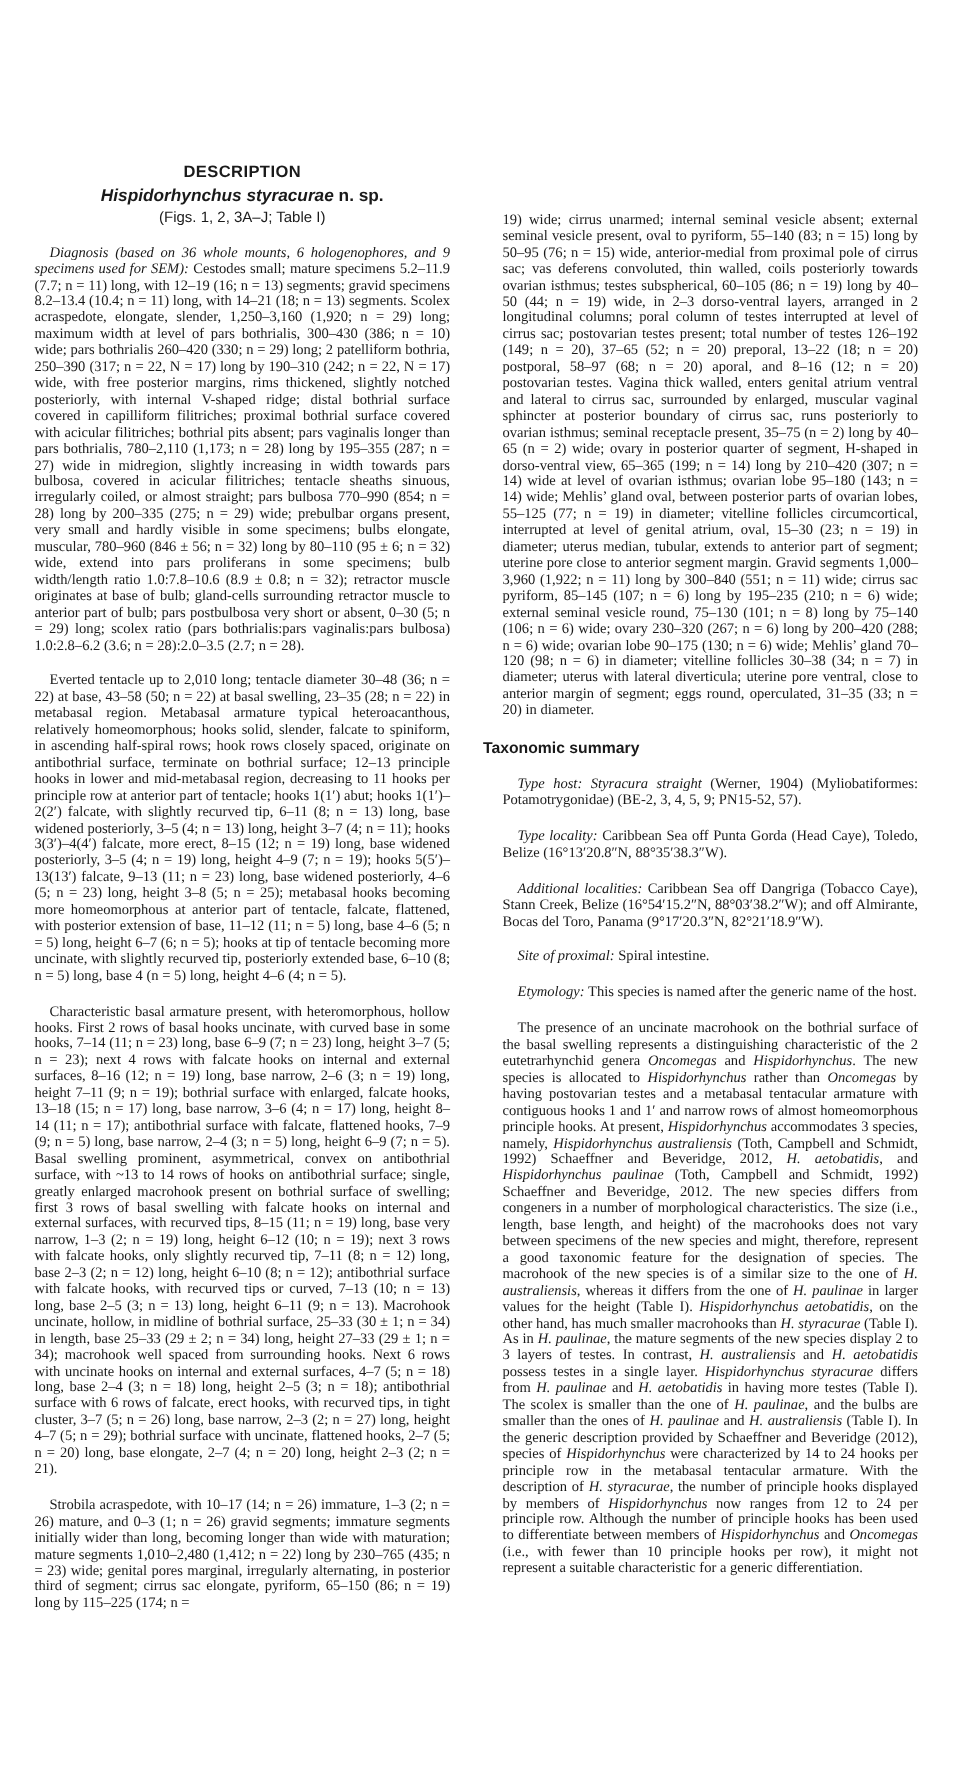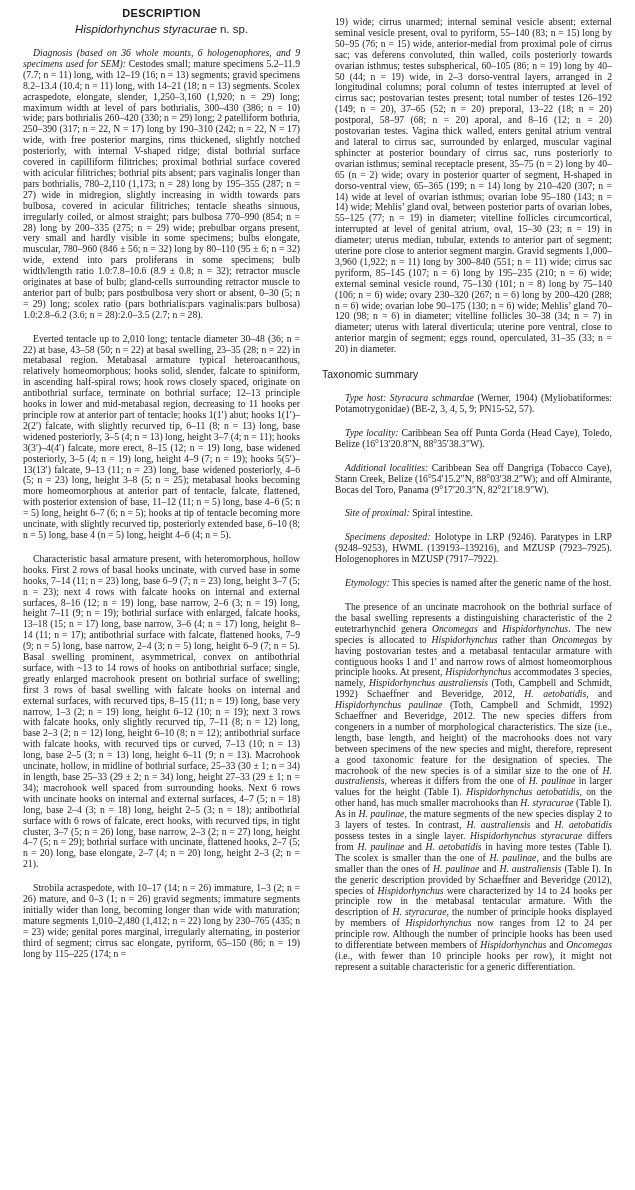--- a/index.html
+++ b/index.html
@@ -10,75 +10,76 @@
     font-family: "Liberation Serif", serif;
     overflow: hidden;
   }
   .page {
     box-sizing: border-box;
     width: 635px; height: 1190px;
     padding: 4px 10px 0 10px;
     display: flex;
     gap: 9px;
     overflow: hidden;
+    align-items: center;
   }
   .col { width: 303px; flex: 0 0 303px; }
   .section-heading {
     font-family: "Liberation Sans", sans-serif;
     font-size: 11px; font-weight: bold;
     text-align: center;
     margin: 3px 0 4px 0;
     letter-spacing: 0.3px;
   }
   .species-title {
     font-family: "Liberation Sans", sans-serif;
-    font-size: 11.5px; font-weight: normal;
+    font-size: 11.5px; font-weight: bold;
     text-align: center;
     margin: 0 0 3px 0;
   }
   .figs-line {
     font-family: "Liberation Sans", sans-serif;
     font-size: 10px;
     text-align: center;
     margin: 0 0 8px 0;
   }
   .para {
     font-size: 9.7px;
     line-height: 10.9px;
     text-align: justify;
     text-indent: 10px;
     margin: 13px;
   }
   .para.noindent { text-indent: 0; }
   .subheading {
     font-family: "Liberation Sans", sans-serif;
-    font-size: 10.5px; font-weight: normal;
+    font-size: 10.5px; font-weight: bold;
     margin: 13px 0 7px 0;
   }
 </style>
 </head>
 <body>
 
 <div class="page">
   <div class="col">
     <div class="section-heading">DESCRIPTION</div>
     <div class="species-title"><i>Hispidorhynchus styracurae</i><span> n. sp.</span></div>
+    <div class="figs-line">(Figs. 1, 2, 3A–J; Table I)</div>
     <div>
         <p class="para"><i>Diagnosis (based on 36 whole mounts, 6 hologenophores, and 9 specimens used for SEM): </i><span>Cestodes small; mature specimens 5.2–11.9 (7.7; n = 11) long, with 12–19 (16; n = 13) segments; gravid specimens 8.2–13.4 (10.4; n = 11) long, with 14–21 (18; n = 13) segments. Scolex acraspedote, elongate, slender, 1,250–3,160 (1,920; n = 29) long; maximum width at level of pars bothrialis, 300–430 (386; n = 10) wide; pars bothrialis 260–420 (330; n = 29) long; 2 patelliform bothria, 250–390 (317; n = 22, N = 17) long by 190–310 (242; n = 22, N = 17) wide, with free posterior margins, rims thickened, slightly notched posteriorly, with internal V-shaped ridge; distal bothrial surface covered in capilliform filitriches; proximal bothrial surface covered with acicular filitriches; bothrial pits absent; pars vaginalis longer than pars bothrialis, 780–2,110 (1,173; n = 28) long by 195–355 (287; n = 27) wide in midregion, slightly increasing in width towards pars bulbosa, covered in acicular filitriches; tentacle sheaths sinuous, irregularly coiled, or almost straight; pars bulbosa 770–990 (854; n = 28) long by 200–335 (275; n = 29) wide; prebulbar organs present, very small and hardly visible in some specimens; bulbs elongate, muscular, 780–960 (846 ± 56; n = 32) long by 80–110 (95 ± 6; n = 32) wide, extend into pars proliferans in some specimens; bulb width/length ratio 1.0:7.8–10.6 (8.9 ± 0.8; n = 32); retractor muscle originates at base of bulb; gland-cells surrounding retractor muscle to anterior part of bulb; pars postbulbosa very short or absent, 0–30 (5; n = 29) long; scolex ratio (pars bothrialis:pars vaginalis:pars bulbosa) 1.0:2.8–6.2 (3.6; n = 28):2.0–3.5 (2.7; n = 28).</span></p>
         <p class="para"><span>Everted tentacle up to 2,010 long; tentacle diameter 30–48 (36; n = 22) at base, 43–58 (50; n = 22) at basal swelling, 23–35 (28; n = 22) in metabasal region. Metabasal armature typical heteroacanthous, relatively homeomorphous; hooks solid, slender, falcate to spiniform, in ascending half-spiral rows; hook rows closely spaced, originate on antibothrial surface, terminate on bothrial surface; 12–13 principle hooks in lower and mid-metabasal region, decreasing to 11 hooks per principle row at anterior part of tentacle; hooks 1(1′) abut; hooks 1(1′)–2(2′) falcate, with slightly recurved tip, 6–11 (8; n = 13) long, base widened posteriorly, 3–5 (4; n = 13) long, height 3–7 (4; n = 11); hooks 3(3′)–4(4′) falcate, more erect, 8–15 (12; n = 19) long, base widened posteriorly, 3–5 (4; n = 19) long, height 4–9 (7; n = 19); hooks 5(5′)–13(13′) falcate, 9–13 (11; n = 23) long, base widened posteriorly, 4–6 (5; n = 23) long, height 3–8 (5; n = 25); metabasal hooks becoming more homeomorphous at anterior part of tentacle, falcate, flattened, with posterior extension of base, 11–12 (11; n = 5) long, base 4–6 (5; n = 5) long, height 6–7 (6; n = 5); hooks at tip of tentacle becoming more uncinate, with slightly recurved tip, posteriorly extended base, 6–10 (8; n = 5) long, base 4 (n = 5) long, height 4–6 (4; n = 5).</span></p>
         <p class="para"><span>Characteristic basal armature present, with heteromorphous, hollow hooks. First 2 rows of basal hooks uncinate, with curved base in some hooks, 7–14 (11; n = 23) long, base 6–9 (7; n = 23) long, height 3–7 (5; n = 23); next 4 rows with falcate hooks on internal and external surfaces, 8–16 (12; n = 19) long, base narrow, 2–6 (3; n = 19) long, height 7–11 (9; n = 19); bothrial surface with enlarged, falcate hooks, 13–18 (15; n = 17) long, base narrow, 3–6 (4; n = 17) long, height 8–14 (11; n = 17); antibothrial surface with falcate, flattened hooks, 7–9 (9; n = 5) long, base narrow, 2–4 (3; n = 5) long, height 6–9 (7; n = 5). Basal swelling prominent, asymmetrical, convex on antibothrial surface, with ~13 to 14 rows of hooks on antibothrial surface; single, greatly enlarged macrohook present on bothrial surface of swelling; first 3 rows of basal swelling with falcate hooks on internal and external surfaces, with recurved tips, 8–15 (11; n = 19) long, base very narrow, 1–3 (2; n = 19) long, height 6–12 (10; n = 19); next 3 rows with falcate hooks, only slightly recurved tip, 7–11 (8; n = 12) long, base 2–3 (2; n = 12) long, height 6–10 (8; n = 12); antibothrial surface with falcate hooks, with recurved tips or curved, 7–13 (10; n = 13) long, base 2–5 (3; n = 13) long, height 6–11 (9; n = 13). Macrohook uncinate, hollow, in midline of bothrial surface, 25–33 (30 ± 1; n = 34) in length, base 25–33 (29 ± 2; n = 34) long, height 27–33 (29 ± 1; n = 34); macrohook well spaced from surrounding hooks. Next 6 rows with uncinate hooks on internal and external surfaces, 4–7 (5; n = 18) long, base 2–4 (3; n = 18) long, height 2–5 (3; n = 18); antibothrial surface with 6 rows of falcate, erect hooks, with recurved tips, in tight cluster, 3–7 (5; n = 26) long, base narrow, 2–3 (2; n = 27) long, height 4–7 (5; n = 29); bothrial surface with uncinate, flattened hooks, 2–7 (5; n = 20) long, base elongate, 2–7 (4; n = 20) long, height 2–3 (2; n = 21).</span></p>
         <p class="para"><span>Strobila acraspedote, with 10–17 (14; n = 26) immature, 1–3 (2; n = 26) mature, and 0–3 (1; n = 26) gravid segments; immature segments initially wider than long, becoming longer than wide with maturation; mature segments 1,010–2,480 (1,412; n = 22) long by 230–765 (435; n = 23) wide; genital pores marginal, irregularly alternating, in posterior third of segment; cirrus sac elongate, pyriform, 65–150 (86; n = 19) long by 115–225 (174; n =</span></p>
       </div>
   </div>
   <div class="col">
     <div>
         <p class="para noindent"><span>19) wide; cirrus unarmed; internal seminal vesicle absent; external seminal vesicle present, oval to pyriform, 55–140 (83; n = 15) long by 50–95 (76; n = 15) wide, anterior-medial from proximal pole of cirrus sac; vas deferens convoluted, thin walled, coils posteriorly towards ovarian isthmus; testes subspherical, 60–105 (86; n = 19) long by 40–50 (44; n = 19) wide, in 2–3 dorso-ventral layers, arranged in 2 longitudinal columns; poral column of testes interrupted at level of cirrus sac; postovarian testes present; total number of testes 126–192 (149; n = 20), 37–65 (52; n = 20) preporal, 13–22 (18; n = 20) postporal, 58–97 (68; n = 20) aporal, and 8–16 (12; n = 20) postovarian testes. Vagina thick walled, enters genital atrium ventral and lateral to cirrus sac, surrounded by enlarged, muscular vaginal sphincter at posterior boundary of cirrus sac, runs posteriorly to ovarian isthmus; seminal receptacle present, 35–75 (n = 2) long by 40–65 (n = 2) wide; ovary in posterior quarter of segment, H-shaped in dorso-ventral view, 65–365 (199; n = 14) long by 210–420 (307; n = 14) wide at level of ovarian isthmus; ovarian lobe 95–180 (143; n = 14) wide; Mehlis’ gland oval, between posterior parts of ovarian lobes, 55–125 (77; n = 19) in diameter; vitelline follicles circumcortical, interrupted at level of genital atrium, oval, 15–30 (23; n = 19) in diameter; uterus median, tubular, extends to anterior part of segment; uterine pore close to anterior segment margin. Gravid segments 1,000–3,960 (1,922; n = 11) long by 300–840 (551; n = 11) wide; cirrus sac pyriform, 85–145 (107; n = 6) long by 195–235 (210; n = 6) wide; external seminal vesicle round, 75–130 (101; n = 8) long by 75–140 (106; n = 6) wide; ovary 230–320 (267; n = 6) long by 200–420 (288; n = 6) wide; ovarian lobe 90–175 (130; n = 6) wide; Mehlis’ gland 70–120 (98; n = 6) in diameter; vitelline follicles 30–38 (34; n = 7) in diameter; uterus with lateral diverticula; uterine pore ventral, close to anterior margin of segment; eggs round, operculated, 31–35 (33; n = 20) in diameter.</span></p>
         <div class="subheading">Taxonomic summary</div>
-        <p class="para"><i>Type host: </i><i>Styracura schmardae</i><span> (Werner, 1904) (Myliobatiformes: Potamotrygonidae) (BE-2, 3, 4, 5, 9; PN15-52, 57).</span></p>
+        <p class="para"><i>Type host: </i><i>Styracura straight</i><span> (Werner, 1904) (Myliobatiformes: Potamotrygonidae) (BE-2, 3, 4, 5, 9; PN15-52, 57).</span></p>
         <p class="para"><i>Type locality: </i><span>Caribbean Sea off Punta Gorda (Head Caye), Toledo, Belize (16°13′20.8″N, 88°35′38.3″W).</span></p>
         <p class="para"><i>Additional localities: </i><span>Caribbean Sea off Dangriga (Tobacco Caye), Stann Creek, Belize (16°54′15.2″N, 88°03′38.2″W); and off Almirante, Bocas del Toro, Panama (9°17′20.3″N, 82°21′18.9″W).</span></p>
         <p class="para"><i>Site of proximal: </i><span>Spiral intestine.</span></p>
-        <p class="para"><i>Specimens deposited: </i><span>Holotype in LRP (9246). Paratypes in LRP (9248–9253), HWML (139193–139216), and MZUSP (7923–7925). Hologenophores in MZUSP (7917–7922).</span></p>
         <p class="para"><i>Etymology: </i><span>This species is named after the generic name of the host.</span></p>
         <p class="para"><span>The presence of an uncinate macrohook on the bothrial surface of the basal swelling represents a distinguishing characteristic of the 2 eutetrarhynchid genera </span><i>Oncomegas</i><span> and </span><i>Hispidorhynchus</i><span>. The new species is allocated to </span><i>Hispidorhynchus</i><span> rather than </span><i>Oncomegas</i><span> by having postovarian testes and a metabasal tentacular armature with contiguous hooks 1 and 1′ and narrow rows of almost homeomorphous principle hooks. At present, </span><i>Hispidorhynchus</i><span> accommodates 3 species, namely, </span><i>Hispidorhynchus australiensis</i><span> (Toth, Campbell and Schmidt, 1992) Schaeffner and Beveridge, 2012, </span><i>H. aetobatidis</i><span>, and </span><i>Hispidorhynchus paulinae</i><span> (Toth, Campbell and Schmidt, 1992) Schaeffner and Beveridge, 2012. The new species differs from congeners in a number of morphological characteristics. The size (i.e., length, base length, and height) of the macrohooks does not vary between specimens of the new species and might, therefore, represent a good taxonomic feature for the designation of species. The macrohook of the new species is of a similar size to the one of </span><i>H. australiensis</i><span>, whereas it differs from the one of </span><i>H. paulinae</i><span> in larger values for the height (Table I). </span><i>Hispidorhynchus aetobatidis</i><span>, on the other hand, has much smaller macrohooks than </span><i>H. styracurae</i><span> (Table I). As in </span><i>H. paulinae</i><span>, the mature segments of the new species display 2 to 3 layers of testes. In contrast, </span><i>H. australiensis</i><span> and </span><i>H. aetobatidis</i><span> possess testes in a single layer. </span><i>Hispidorhynchus styracurae</i><span> differs from </span><i>H. paulinae</i><span> and </span><i>H. aetobatidis</i><span> in having more testes (Table I). The scolex is smaller than the one of </span><i>H. paulinae</i><span>, and the bulbs are smaller than the ones of </span><i>H. paulinae</i><span> and </span><i>H. australiensis</i><span> (Table I). In the generic description provided by Schaeffner and Beveridge (2012), species of </span><i>Hispidorhynchus</i><span> were characterized by 14 to 24 hooks per principle row in the metabasal tentacular armature. With the description of </span><i>H. styracurae</i><span>, the number of principle hooks displayed by members of </span><i>Hispidorhynchus</i><span> now ranges from 12 to 24 per principle row. Although the number of principle hooks has been used to differentiate between members of </span><i>Hispidorhynchus</i><span> and </span><i>Oncomegas</i><span> (i.e., with fewer than 10 principle hooks per row), it might not represent a suitable characteristic for a generic differentiation.</span></p>
       </div>
   </div>
 </div>
 
 </body></html>

